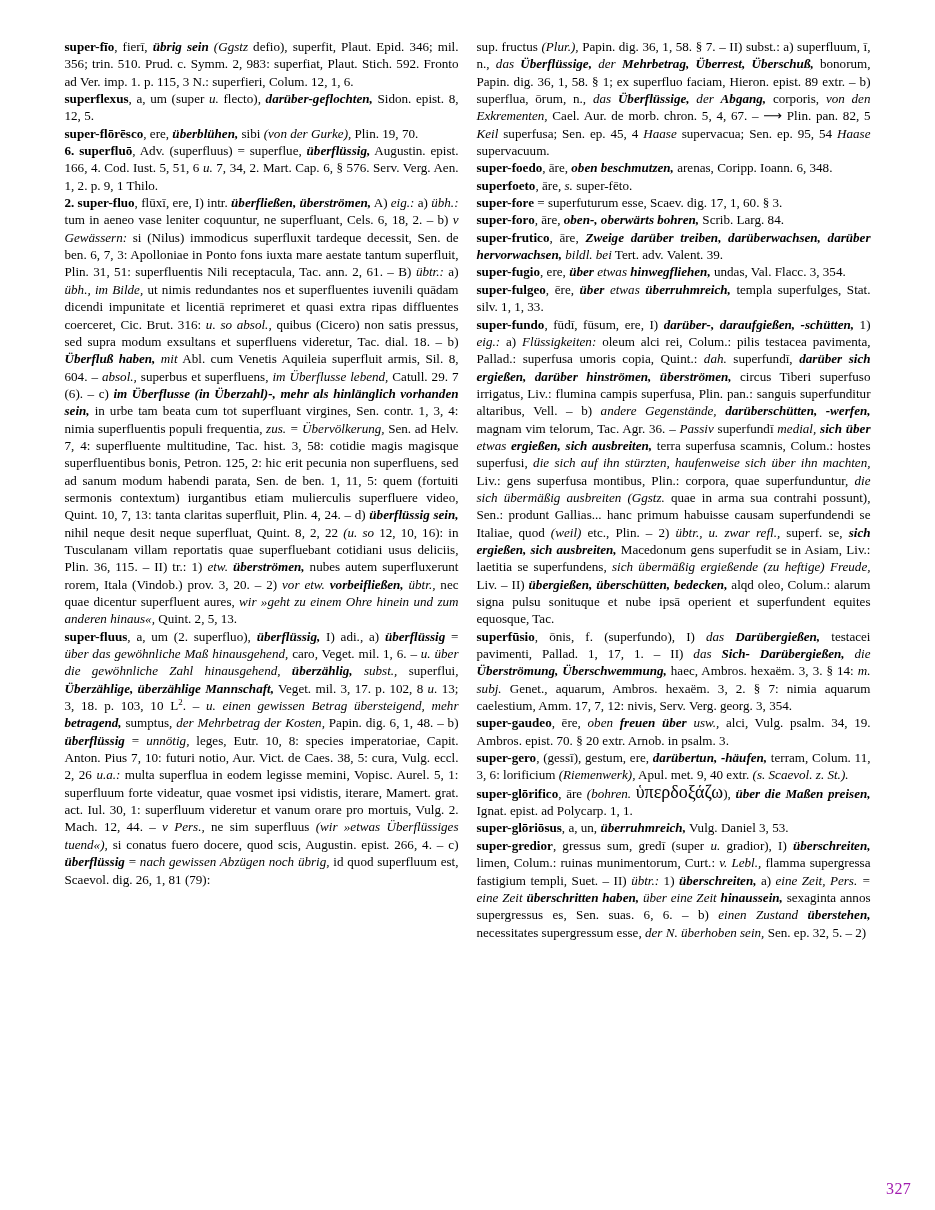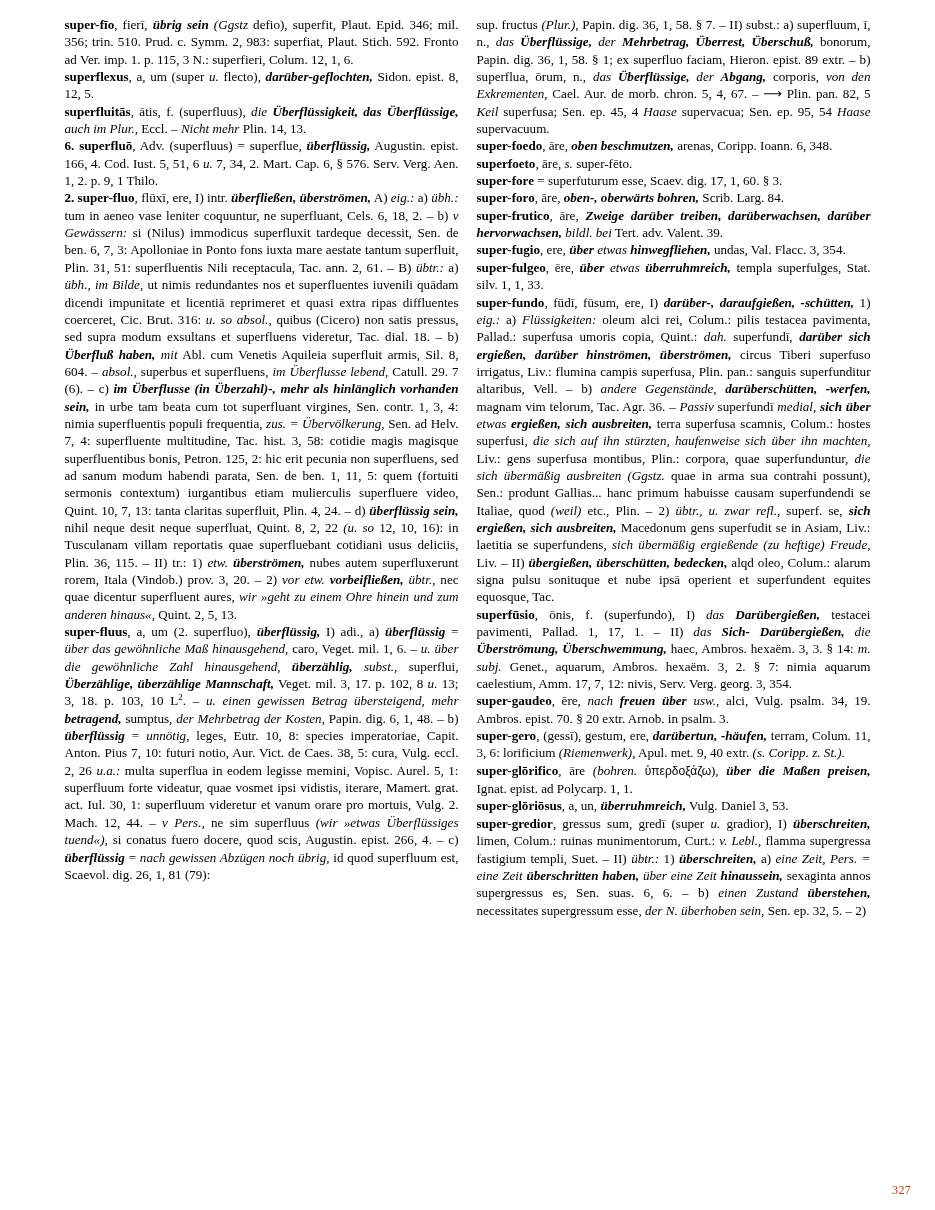--- a/index.html
+++ b/index.html
@@ -17,21 +17,21 @@
   }
   .page {
     position: relative;
     width: 935px;
     height: 1210px;
     box-sizing: border-box;
     background: #ffffff;
   }
   .columns {
     position: absolute;
-    top: 16px;
+    top: 38px;
     left: 0;
     right: 0;
     display: flex;
     flex-direction: row;
     align-items: flex-start;
     justify-content: center;
     gap: 18px;
   }
   .col {
     width: 394px;
@@ -54,55 +54,55 @@
   
   .bi {
     font-weight: bold;
     font-style: italic;
   }
   
   .it {
     font-style: italic;
   }
   .gk {
-    font-family: Liberation Sans, sans-serif;
+    font-family: Liberation Serif, serif;
     font-style: normal;
-    font-size: 12px;
+    font-size: 18px;
   }
   sup {
     font-size: 0.68em;
     vertical-align: super;
     line-height: 0;
   }
   .pageno {
     position: absolute;
     right: 24px;
     bottom: 12px;
-    font-size: 12px;
-    color: #c2410c;
+    font-size: 16px;
+    color: #a21caf;
     letter-spacing: 0.3px;
   }
   .arrow { font-family: "DejaVu Sans", sans-serif; }
 </style>
 </head>
 <body>
 
 <div class="page">
 
   <div class="columns">
 
     <div class="col col-left">
 
       <p class="entry"><b class="hw">super-fīo</b>, fierī, <span class="bi">übrig sein</span> <span class="it">(Ggstz</span> defio), superfit, Plaut. Epid. 346; mil. 356; trin. 510. Prud. c. Symm. 2, 983: superfiat, Plaut. Stich. 592. Fronto ad Ver. imp. 1. p. 115, 3 N.: superfieri, Colum. 12, 1, 6.</p>
 
       <p class="entry"><b class="hw">superflexus</b>, a, um (super <span class="it">u.</span> flecto), <span class="bi">darüber-geflochten,</span> Sidon. epist. 8, 12, 5.</p>
 
+      <p class="entry"><b class="hw">super-flōrēsco</b>, ere, <span class="bi">überblühen,</span> sibi <span class="it">(von der Gurke),</span> Plin. 19, 70.</p>
 
 
-      <p class="entry"><b class="hw">superfluitās</b>, ātis, f. (superfluus), <span class="it">die</span> <span class="bi">Überflüssigkeit, das Überflüssige,</span> <span class="it">auch im Plur.,</span> Eccl. – <span class="it">Nicht mehr</span> Plin. 14, 13.</p>
 
       <p class="entry"><b class="hw">6. superfluō</b>, Adv. (superfluus) = superflue, <span class="bi">überflüssig,</span> Augustin. epist. 166, 4. Cod. Iust. 5, 51, 6 <span class="it">u.</span> 7, 34, 2. Mart. Cap. 6, § 576. Serv. Verg. Aen. 1, 2. p. 9, 1 Thilo.</p>
 
       <p class="entry"><b class="hw">2. super-fluo</b>, flūxī, ere, I) intr. <span class="bi">überfließen, überströmen,</span> A) <span class="it">eig.:</span> a) <span class="it">übh.:</span> tum in aeneo vase leniter coquuntur, ne superfluant, Cels. 6, 18, 2. – b) <span class="it">v Gewässern:</span> si (Nilus) immodicus superfluxit tardeque decessit, Sen. de ben. 6, 7, 3: Apolloniae in Ponto fons iuxta mare aestate tantum superfluit, Plin. 31, 51: superfluentis Nili receptacula, Tac. ann. 2, 61. – B) <span class="it">übtr.:</span> a) <span class="it">übh., im Bilde,</span> ut nimis redundantes nos et superfluentes iuvenili quādam dicendi impunitate et licentiā reprimeret et quasi extra ripas diffluentes coerceret, Cic. Brut. 316: <span class="it">u. so absol.,</span> quibus (Cicero) non satis pressus, sed supra modum exsultans et superfluens videretur, Tac. dial. 18. – b) <span class="bi">Überfluß haben,</span> <span class="it">mit</span> Abl. cum Venetis Aquileia superfluit armis, Sil. 8, 604. – <span class="it">absol.,</span> superbus et superfluens, <span class="it">im Überflusse lebend,</span> Catull. 29. 7 (6). – c) <span class="bi">im Überflusse (in Überzahl)-, mehr als hinlänglich vorhanden sein,</span> in urbe tam beata cum tot superfluant virgines, Sen. contr. 1, 3, 4: nimia superfluentis populi frequentia, <span class="it">zus. = Übervölkerung,</span> Sen. ad Helv. 7, 4: superfluente multitudine, Tac. hist. 3, 58: cotidie magis magisque superfluentibus bonis, Petron. 125, 2: hic erit pecunia non superfluens, sed ad sanum modum habendi parata, Sen. de ben. 1, 11, 5: quem (fortuiti sermonis contextum) iurgantibus etiam mulierculis superfluere video, Quint. 10, 7, 13: tanta claritas superfluit, Plin. 4, 24. – d) <span class="bi">überflüssig sein,</span> nihil neque desit neque superfluat, Quint. 8, 2, 22 <span class="it">(u. so</span> 12, 10, 16): in Tusculanam villam reportatis quae superfluebant cotidiani usus deliciis, Plin. 36, 115. – II) tr.: 1) <span class="it">etw.</span> <span class="bi">überströmen,</span> nubes autem superfluxerunt rorem, Itala (Vindob.) prov. 3, 20. – 2) <span class="it">vor etw.</span> <span class="bi">vorbeifließen,</span> <span class="it">übtr.,</span> nec quae dicentur superfluent aures, <span class="it">wir »geht zu einem Ohre hinein und zum anderen hinaus«,</span> Quint. 2, 5, 13.</p>
 
       <p class="entry"><b class="hw">super-fluus</b>, a, um (2. superfluo), <span class="bi">überflüssig,</span> I) adi., a) <span class="bi">überflüssig</span> = <span class="it">über das gewöhnliche Maß hinausgehend,</span> caro, Veget. mil. 1, 6. – <span class="it">u. über die gewöhnliche Zahl hinausgehend,</span> <span class="bi">überzählig,</span> <span class="it">subst.,</span> superflui, <span class="bi">Überzählige, überzählige Mannschaft,</span> Veget. mil. 3, 17. p. 102, 8 <span class="it">u.</span> 13; 3, 18. p. 103, 10 L<sup>2</sup>. – <span class="it">u. einen gewissen Betrag übersteigend, mehr</span> <span class="bi">betragend,</span> sumptus, <span class="it">der Mehrbetrag der Kosten,</span> Papin. dig. 6, 1, 48. – b) <span class="bi">überflüssig</span> = <span class="it">unnötig,</span> leges, Eutr. 10, 8: species imperatoriae, Capit. Anton. Pius 7, 10: futuri notio, Aur. Vict. de Caes. 38, 5: cura, Vulg. eccl. 2, 26 <span class="it">u.a.:</span> multa superflua in eodem legisse memini, Vopisc. Aurel. 5, 1: superfluum forte videatur, quae vosmet ipsi vidistis, iterare, Mamert. grat. act. Iul. 30, 1: superfluum videretur et vanum orare pro mortuis, Vulg. 2. Mach. 12, 44. – <span class="it">v Pers.,</span> ne sim superfluus <span class="it">(wir »etwas Überflüssiges tuend«),</span> si conatus fuero docere, quod scis, Augustin. epist. 266, 4. – c) <span class="bi">überflüssig</span> = <span class="it">nach gewissen Abzügen noch übrig,</span> id quod superfluum est, Scaevol. dig. 26, 1, 81 (79):</p>
 
     </div>
 
     <div class="col col-right">
@@ -121,23 +121,23 @@
       <p class="entry"><b class="hw">super-frutico</b>, āre, <span class="bi">Zweige darüber treiben, darüberwachsen, darüber hervorwachsen,</span> <span class="it">bildl. bei</span> Tert. adv. Valent. 39.</p>
 
       <p class="entry"><b class="hw">super-fugio</b>, ere, <span class="bi">über</span> <span class="it">etwas</span> <span class="bi">hinwegfliehen,</span> undas, Val. Flacc. 3, 354.</p>
 
       <p class="entry"><b class="hw">super-fulgeo</b>, ēre, <span class="bi">über</span> <span class="it">etwas</span> <span class="bi">überruhmreich,</span> templa superfulges, Stat. silv. 1, 1, 33.</p>
 
       <p class="entry"><b class="hw">super-fundo</b>, fūdī, fūsum, ere, I) <span class="bi">darüber-, daraufgießen, -schütten,</span> 1) <span class="it">eig.:</span> a) <span class="it">Flüssigkeiten:</span> oleum alci rei, Colum.: pilis testacea pavimenta, Pallad.: superfusa umoris copia, Quint.: <span class="it">dah.</span> superfundī, <span class="bi">darüber sich ergießen, darüber hinströmen, überströmen,</span> circus Tiberi superfuso irrigatus, Liv.: flumina campis superfusa, Plin. pan.: sanguis superfunditur altaribus, Vell. – b) <span class="it">andere Gegenstände,</span> <span class="bi">darüberschütten, -werfen,</span> magnam vim telorum, Tac. Agr. 36. – <span class="it">Passiv</span> superfundī <span class="it">medial,</span> <span class="bi">sich über</span> <span class="it">etwas</span> <span class="bi">ergießen, sich ausbreiten,</span> terra superfusa scamnis, Colum.: hostes superfusi, <span class="it">die sich auf ihn stürzten, haufenweise sich über ihn machten,</span> Liv.: gens superfusa montibus, Plin.: corpora, quae superfunduntur, <span class="it">die sich übermäßig ausbreiten (Ggstz.</span> quae in arma sua contrahi possunt), Sen.: produnt Gallias... hanc primum habuisse causam superfundendi se Italiae, quod <span class="it">(weil)</span> etc., Plin. – 2) <span class="it">übtr., u. zwar refl.,</span> superf. se, <span class="bi">sich ergießen, sich ausbreiten,</span> Macedonum gens superfudit se in Asiam, Liv.: laetitia se superfundens, <span class="it">sich übermäßig ergießende (zu heftige) Freude,</span> Liv. – II) <span class="bi">übergießen, überschütten, bedecken,</span> alqd oleo, Colum.: alarum signa pulsu sonituque et nube ipsā operient et superfundent equites equosque, Tac.</p>
 
       <p class="entry"><b class="hw">superfūsio</b>, ōnis, f. (superfundo), I) <span class="it">das</span> <span class="bi">Darübergießen,</span> testacei pavimenti, Pallad. 1, 17, 1. – II) <span class="it">das</span> <span class="bi">Sich- Darübergießen,</span> <span class="it">die</span> <span class="bi">Überströmung, Überschwemmung,</span> haec, Ambros. hexaëm. 3, 3. § 14: <span class="it">m. subj.</span> Genet., aquarum, Ambros. hexaëm. 3, 2. § 7: nimia aquarum caelestium, Amm. 17, 7, 12: nivis, Serv. Verg. georg. 3, 354.</p>
 
-      <p class="entry"><b class="hw">super-gaudeo</b>, ēre, <span class="it">nach</span> <span class="bi">freuen über</span> <span class="it">usw.,</span> alci, Vulg. psalm. 34, 19. Ambros. epist. 70. § 20 extr. Arnob. in psalm. 3.</p>
+      <p class="entry"><b class="hw">super-gaudeo</b>, ēre, <span class="it">oben</span> <span class="bi">freuen über</span> <span class="it">usw.,</span> alci, Vulg. psalm. 34, 19. Ambros. epist. 70. § 20 extr. Arnob. in psalm. 3.</p>
 
-      <p class="entry"><b class="hw">super-gero</b>, (gessī), gestum, ere, <span class="bi">darübertun, -häufen,</span> terram, Colum. 11, 3, 6: lorificium <span class="it">(Riemenwerk),</span> Apul. met. 9, 40 extr. <span class="it">(s. Coripp. z. St.).</span></p>
+      <p class="entry"><b class="hw">super-gero</b>, (gessī), gestum, ere, <span class="bi">darübertun, -häufen,</span> terram, Colum. 11, 3, 6: lorificium <span class="it">(Riemenwerk),</span> Apul. met. 9, 40 extr. <span class="it">(s. Scaevol. z. St.).</span></p>
 
       <p class="entry"><b class="hw">super-glōrifico</b>, āre <span class="it">(bohren.</span> <span class="gk">ὑπερδοξάζω</span>), <span class="bi">über die Maßen preisen,</span> Ignat. epist. ad Polycarp. 1, 1.</p>
 
       <p class="entry"><b class="hw">super-glōriōsus</b>, a, un, <span class="bi">überruhmreich,</span> Vulg. Daniel 3, 53.</p>
 
 
       <p class="entry"><b class="hw">super-gredior</b>, gressus sum, gredī (super <span class="it">u.</span> gradior), I) <span class="bi">überschreiten,</span> limen, Colum.: ruinas munimentorum, Curt.: <span class="it">v. Lebl.,</span> flamma supergressa fastigium templi, Suet. – II) <span class="it">übtr.:</span> 1) <span class="bi">überschreiten,</span> a) <span class="it">eine Zeit, Pers. = eine Zeit</span> <span class="bi">überschritten haben,</span> <span class="it">über eine Zeit</span> <span class="bi">hinaussein,</span> sexaginta annos supergressus es, Sen. suas. 6, 6. – b) <span class="it">einen Zustand</span> <span class="bi">überstehen,</span> necessitates supergressum esse, <span class="it">der N. überhoben sein,</span> Sen. ep. 32, 5. – 2)</p>
 
     </div>
 

